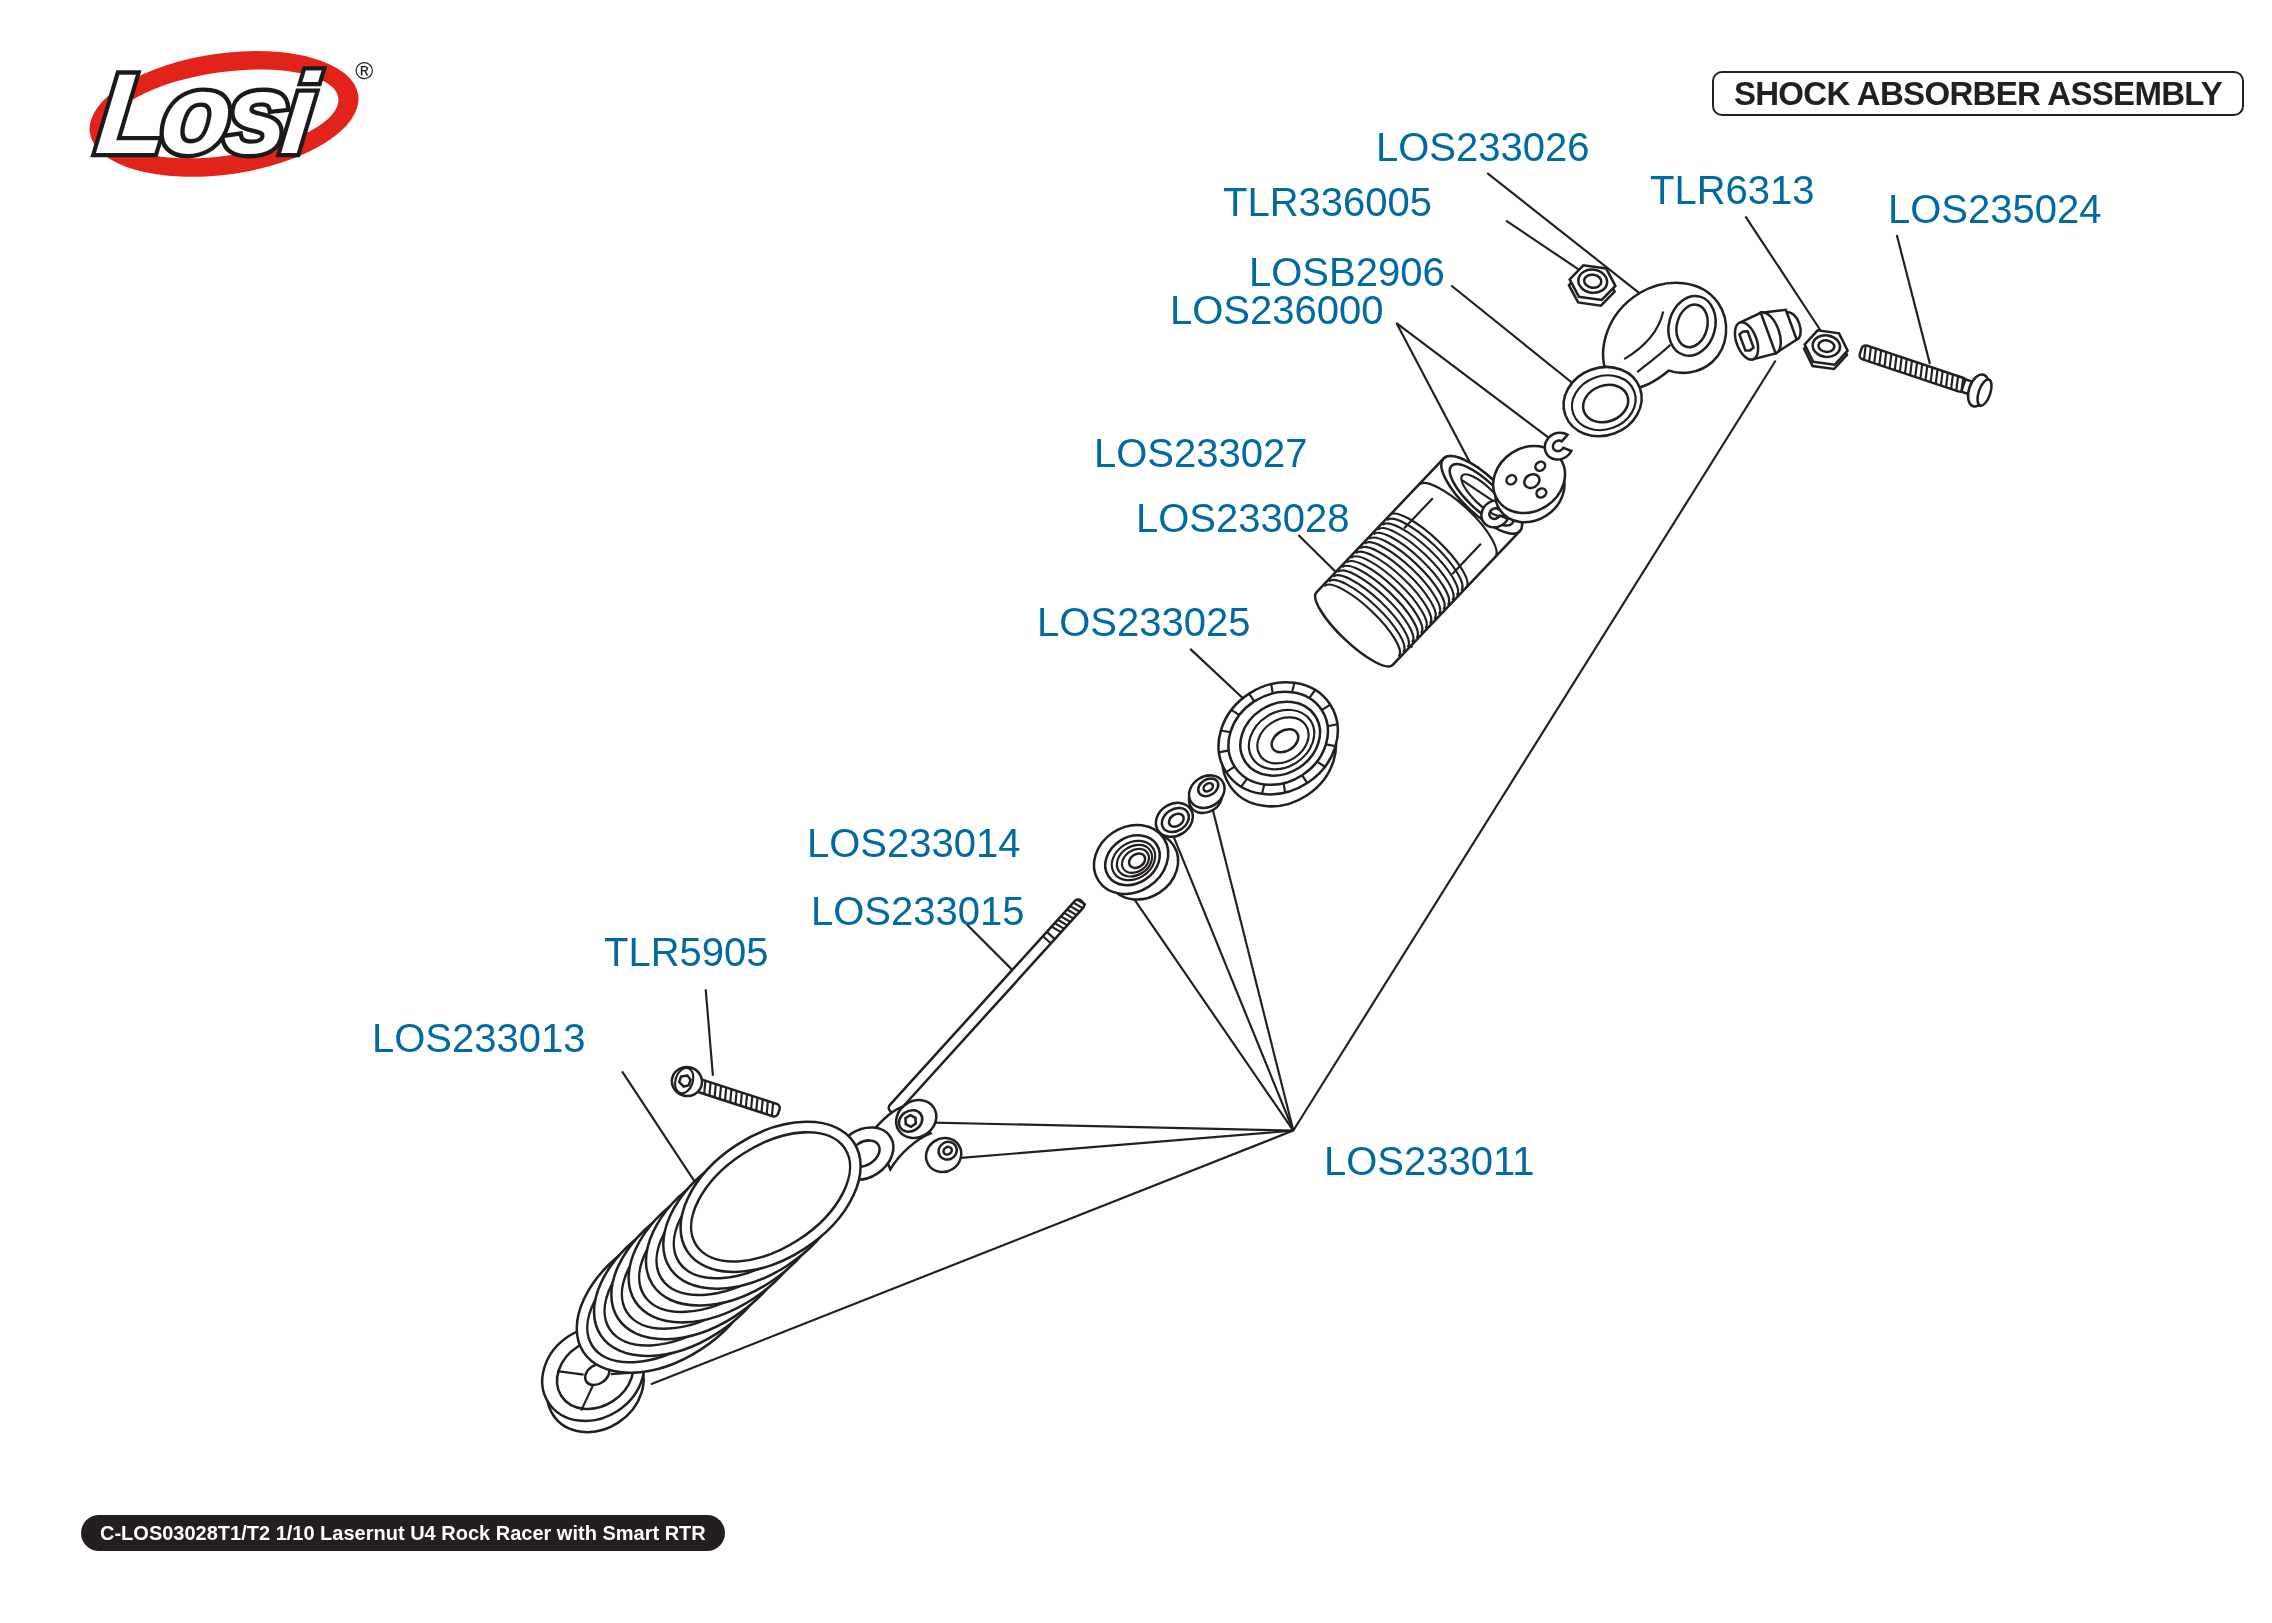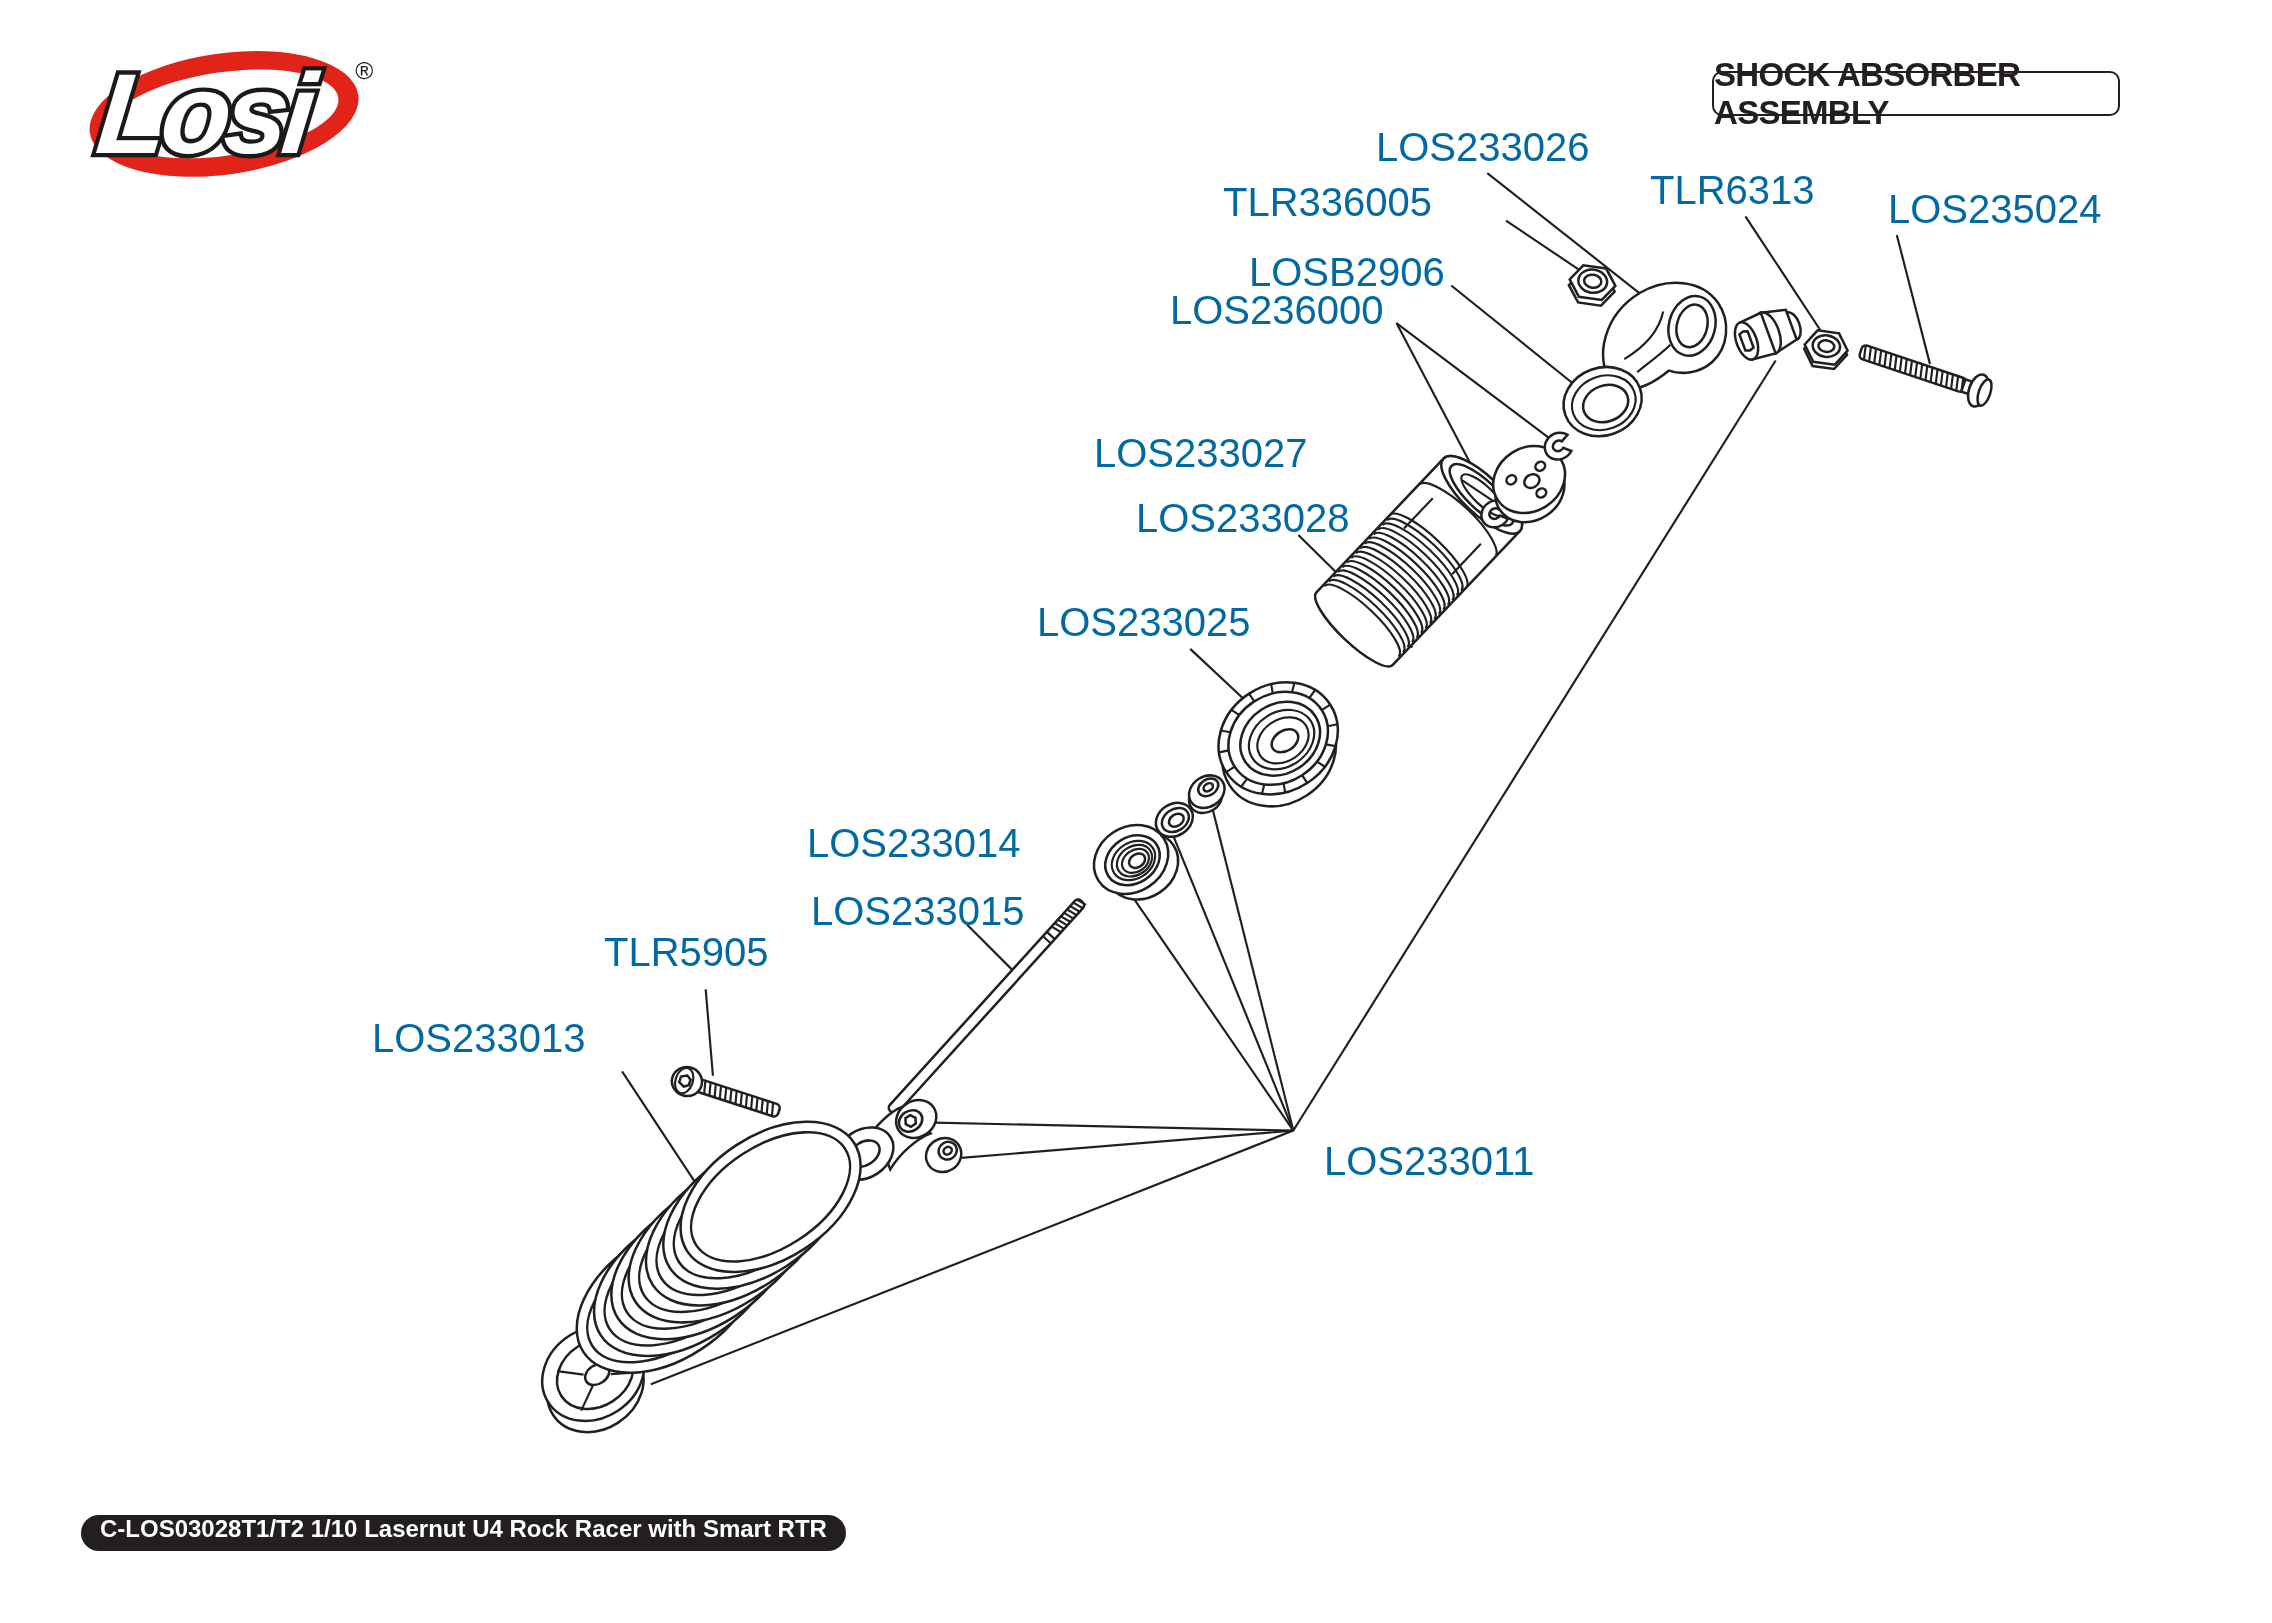--- a/index.html
+++ b/index.html
@@ -1,25 +1,25 @@
 <!DOCTYPE html>
 <html style="font-size:11.5px"><head>
 <meta charset="utf-8">
 <style>
   html,body{margin:0;padding:0;background:#fff;}
   #stage{position:relative;width:2273px;height:1623px;background:#fff;overflow:hidden;
          font-family:"Liberation Sans", sans-serif;}
   .part-label{position:absolute;font-size:40px;line-height:1;color:#0369a1;white-space:nowrap;}
-  #title-box{position:absolute;left:1712px;top:71px;width:408px;height:45px;
+  #title-box{position:absolute;left:1712px;top:71px;width:532px;height:45px;
              border:2.9px solid #231f20;border-radius:10px;display:flex;align-items:center;
              justify-content:center;font-size:33px;font-weight:bold;color:#231f20;
              letter-spacing:-0.7px;background:#fff;box-sizing:border-box;}
   #footer-pill{position:absolute;left:81px;top:1515px;height:36px;border-radius:18px;
-               background:#231f20;color:#fff;display:inline-flex;align-items:flex-start;
-               padding:0 19px;font-size:24px;font-weight:bold;white-space:nowrap;}
+               background:#231f20;color:#fff;display:inline-flex;align-items:center;
+               padding:0 19px;font-size:20px;font-weight:bold;white-space:nowrap;}
   svg{position:absolute;left:0;top:0;}
   .ln{stroke:#231f20;stroke-width:3;fill:none;}
   .pt{stroke:#231f20;stroke-width:3.5;fill:#fff;}
   .ptn{stroke:#231f20;stroke-width:3;fill:none;}
 </style>
 </head>
 <body>
 
 <div id="stage">
 

